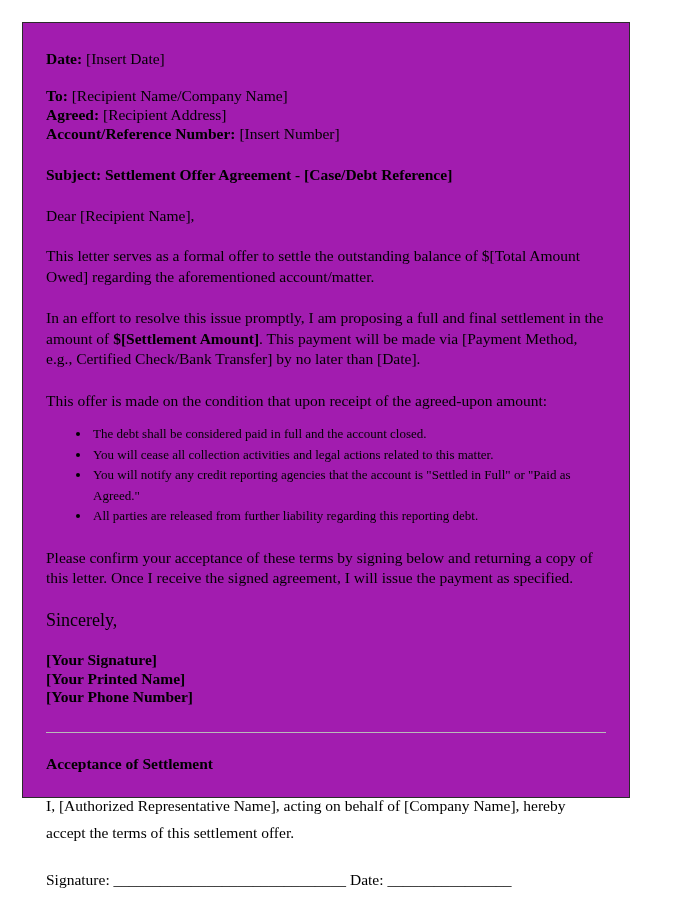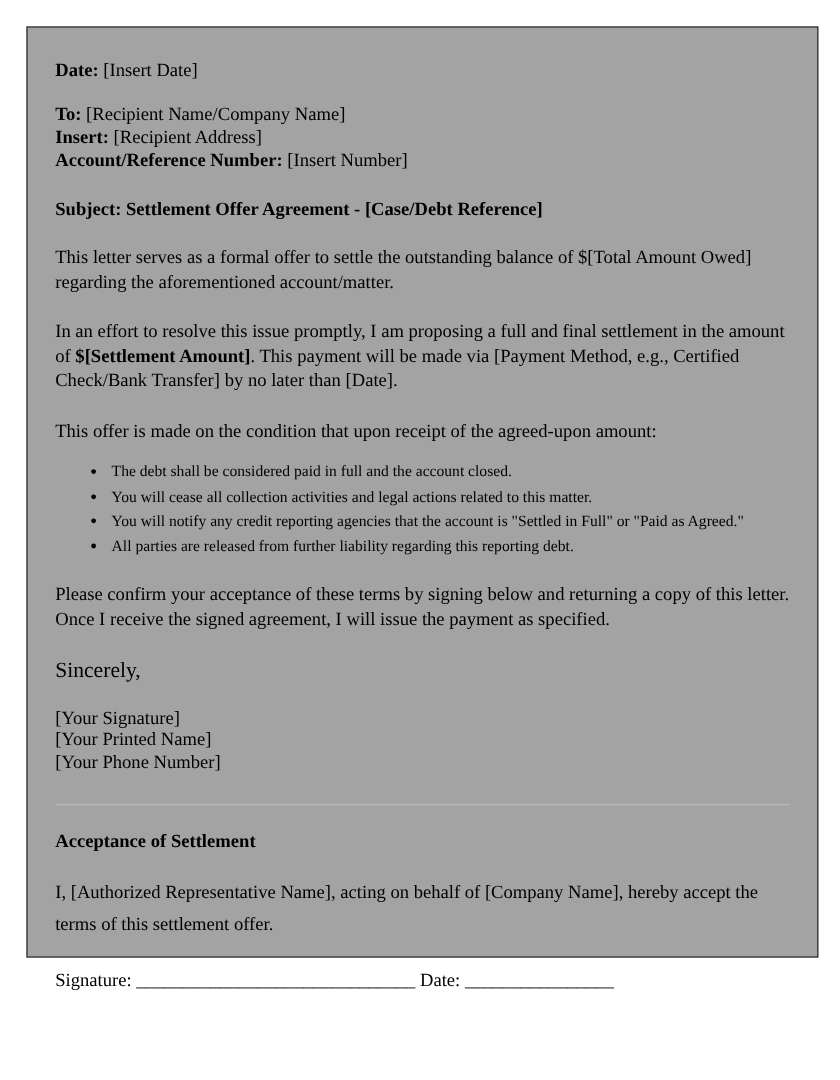--- a/index.html
+++ b/index.html
@@ -12,25 +12,25 @@
     height: 900px;
     font-family: "Liberation Serif", "DejaVu Serif", serif;
     color: #000000;
     overflow: hidden;
   }
 
   .page {
     position: absolute;
     left: 22px;
     top: 22px;
-    width: 660px;
+    width: 608px;
     height: 776px;
     border: 1px solid #2b2b2b;
     box-sizing: border-box;
-    background: #a3a3a3;
+    background: #a21caf;
   }
 
   .content {
     padding: 26px 23px 0 23px;
     box-sizing: border-box;
   }
 
   .hdr-line {
     font-size: 15.5px;
     line-height: 19px;
@@ -75,20 +75,21 @@
   .sign-off {
     font-size: 18px;
     line-height: 20.5px;
     margin: 21px 0 0 0;
   }
 
   .sig-block {
     font-size: 15.5px;
     line-height: 18.5px;
     margin: 21px 0 0 0;
+    font-weight: bold;
   }
   .sig-block div { margin: 0; }
 
   hr.divider {
     border: none;
     border-top: 1px solid #b9b9b9;
     margin: 25px 0 0 0;
     height: 0;
   }
 
@@ -127,31 +128,32 @@
     </div>
 
     <div class="block-gap-date"></div>
 
     <div class="hdr-line">
       <b>To:</b>
       <span>[Recipient Name/Company Name]</span>
     </div>
 
     <div class="hdr-line">
-      <b>Insert:</b>
+      <b>Agreed:</b>
       <span>[Recipient Address]</span>
     </div>
 
     <div class="hdr-line">
       <b>Account/Reference Number:</b>
       <span>[Insert Number]</span>
     </div>
 
     <div class="subject">Subject: Settlement Offer Agreement - [Case/Debt Reference]</div>
 
+    <div class="salutation">Dear [Recipient Name],</div>
 
     <p class="body">This letter serves as a formal offer to settle the outstanding balance of $[Total Amount Owed] regarding the aforementioned account/matter.</p>
 
     <p class="body"><span>In an effort to resolve this issue promptly, I am proposing a full and final settlement in the amount of </span><b>$[Settlement Amount]</b><span>. This payment will be made via [Payment Method, e.g., Certified Check/Bank Transfer] by no later than [Date].</span></p>
 
     <p class="body">This offer is made on the condition that upon receipt of the agreed-upon amount:</p>
 
     <ul class="terms">
       <li>The debt shall be considered paid in full and the account closed.</li>
       <li>You will cease all collection activities and legal actions related to this matter.</li>

